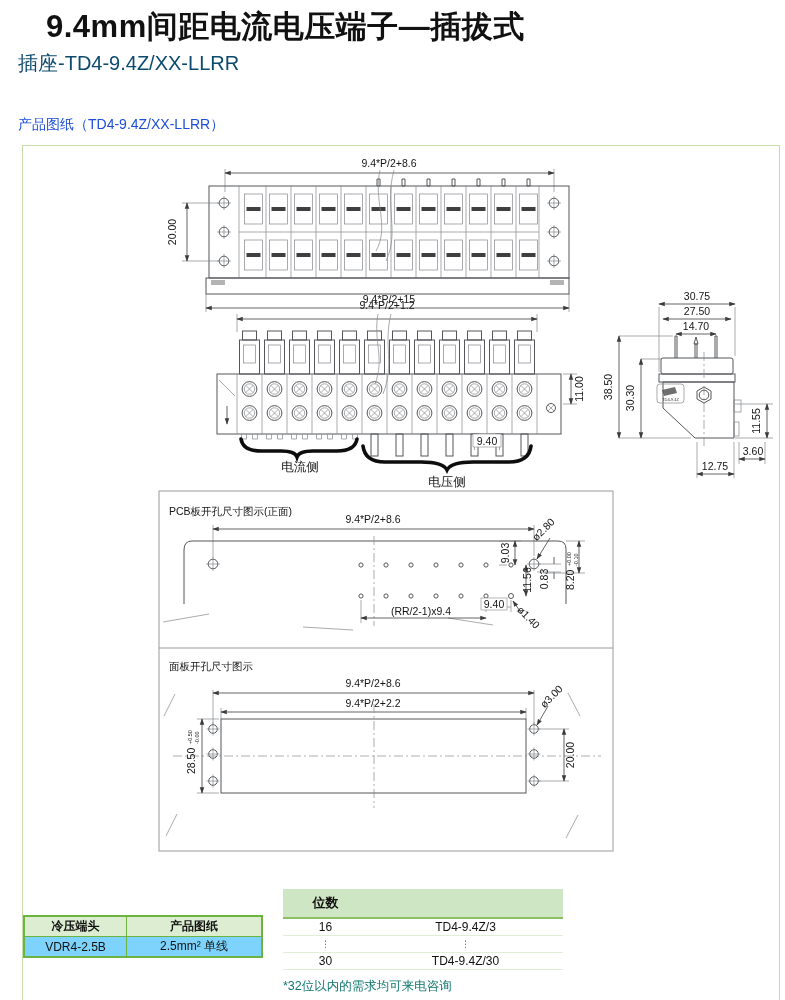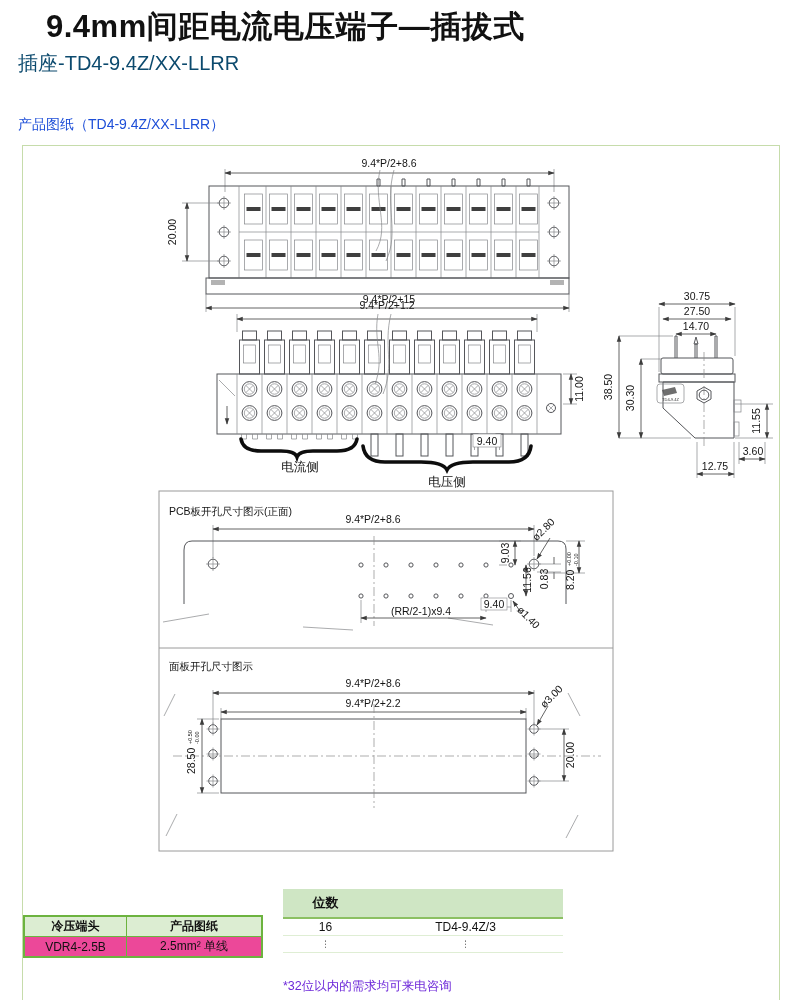--- a/index.html
+++ b/index.html
@@ -20,30 +20,30 @@
   .gt{fill:#b3b3b3;}
   text.d{font:10.5px "Liberation Sans",sans-serif;fill:#141414;}
   text.cn{font:12.5px "Liberation Sans",sans-serif;fill:#141414;}
   text.t5{font:5.5px "Liberation Sans",sans-serif;fill:#141414;}
   text.mk{font:4px "Liberation Sans",sans-serif;fill:#333;}
 
   
   .wire-table{position:absolute;left:23px;top:915px;width:240px;border-collapse:collapse;border:2px solid #6cb33f;font-size:12px;}
   .wire-table td,.wire-table th{border:1px solid #6cb33f;text-align:center;height:19px;padding:0 2px;}
   .wire-table th{background:#dcedd2;font-weight:bold;}
-  .wire-table td{background:#ec4899;font-weight:400;}
+  .wire-table td{background:#7dd3fc;font-weight:400;}
   .wire-table .c1{width:97px;}
 
   .model-table{position:absolute;left:283px;top:889px;width:280px;font-size:12px;}
   .mt-header{display:flex;background:#cfe6c4;height:28px;align-items:center;border-bottom:2px solid #8cc063;font-weight:bold;font-size:13px;gap:32px;}
   .mt-row{display:flex;height:16px;align-items:center;border-bottom:1px solid #dfeed4;justify-content:space-between;}
   .mt-c1{flex:0 0 85px;text-align:center;}
   .mt-c2{flex:1;text-align:center;}
   .mt-dots{font-size:9px;color:#444;}
-  .model-note{position:absolute;left:283px;top:978px;font-size:12.5px;color:#6d28d9;}
+  .model-note{position:absolute;left:283px;top:978px;font-size:12.5px;color:#0f766e;}
 </style>
 </head>
 <body>
 
 <div class="page-title">9.4mm间距电流电压端子—插拔式</div>
 <div class="page-subtitle">插座-TD4-9.4Z/XX-LLRR</div>
 <div class="section-label">产品图纸（TD4-9.4Z/XX-LLRR）</div>
 
 <div class="draw-box">
 <svg width="756" height="725" viewBox="0 0 756 725">
@@ -387,14 +387,18 @@
     <div class="mt-c1">位数</div>
   </div>
   <div class="mt-row">
     <div class="mt-c1">16</div>
     <div class="mt-c2">TD4-9.4Z/3</div>
   </div>
   <div class="mt-row">
     <div class="mt-c1 mt-dots">⋮</div>
     <div class="mt-c2 mt-dots">⋮</div>
   </div>
+  <div class="mt-row">
+    <div class="mt-c1">30</div>
+    <div class="mt-c2">TD4-9.4Z/30</div>
+  </div>
 </div>
 <div class="model-note">*32位以内的需求均可来电咨询</div>
 
 </body></html>

